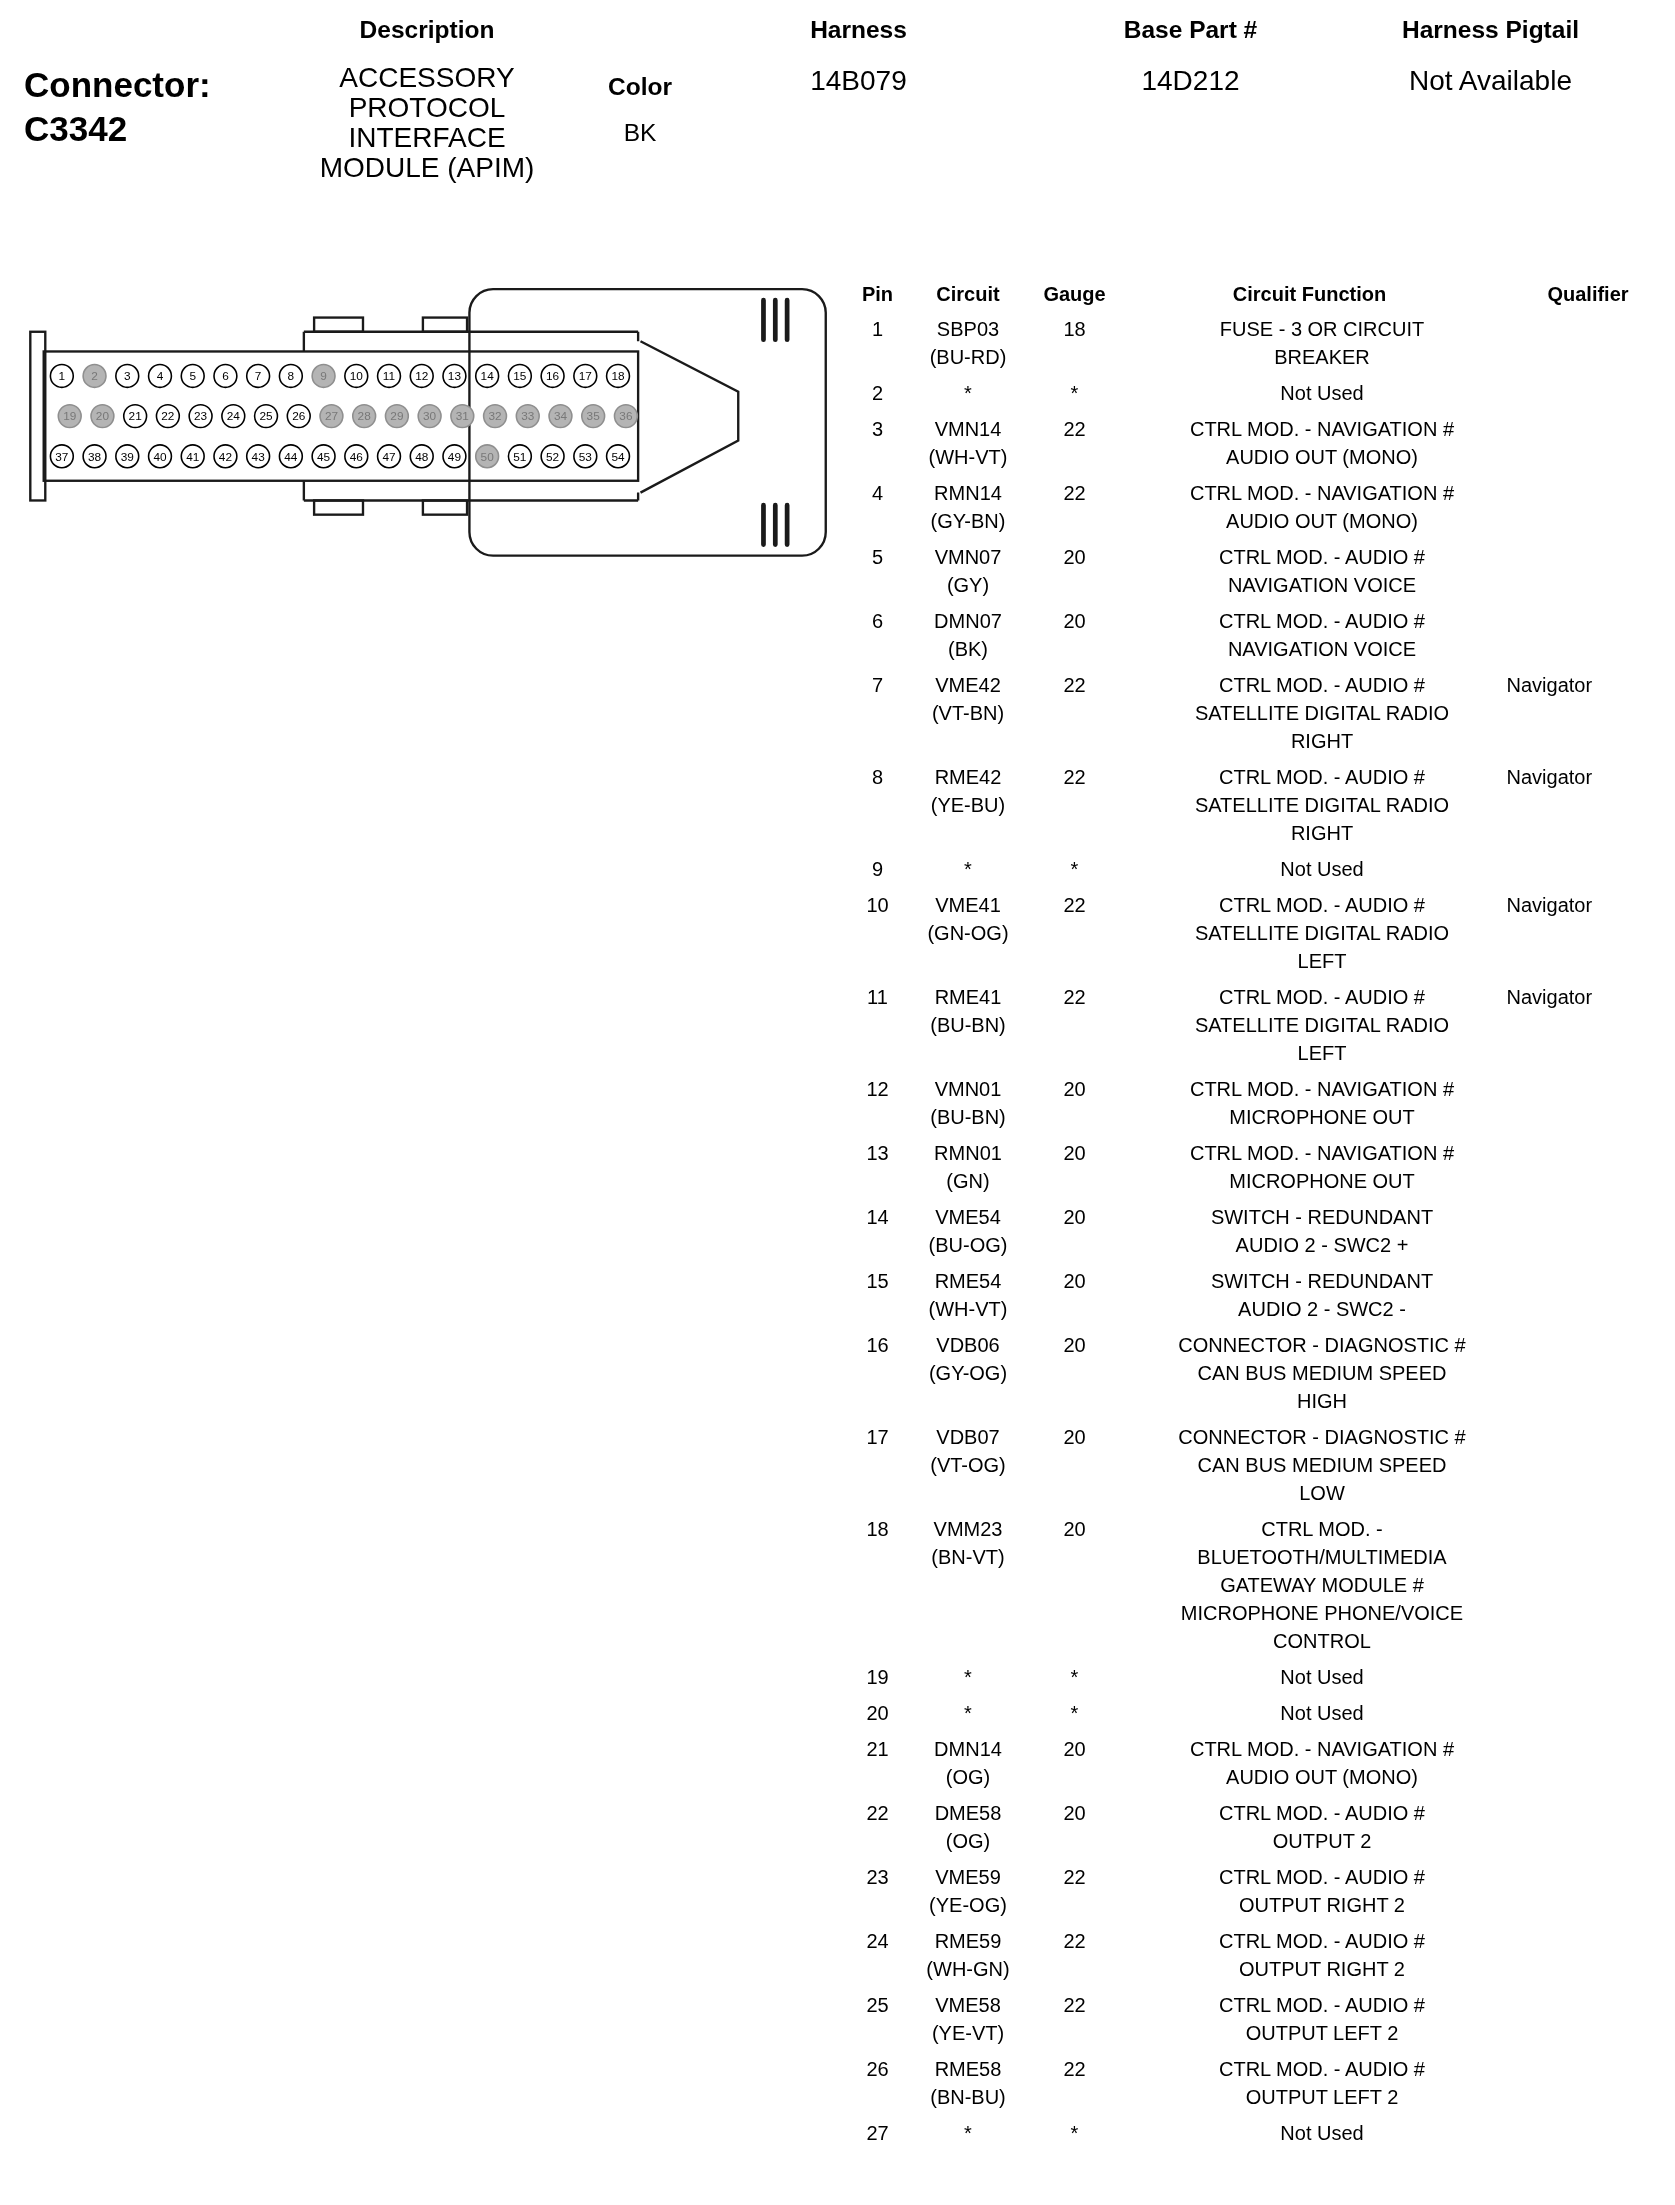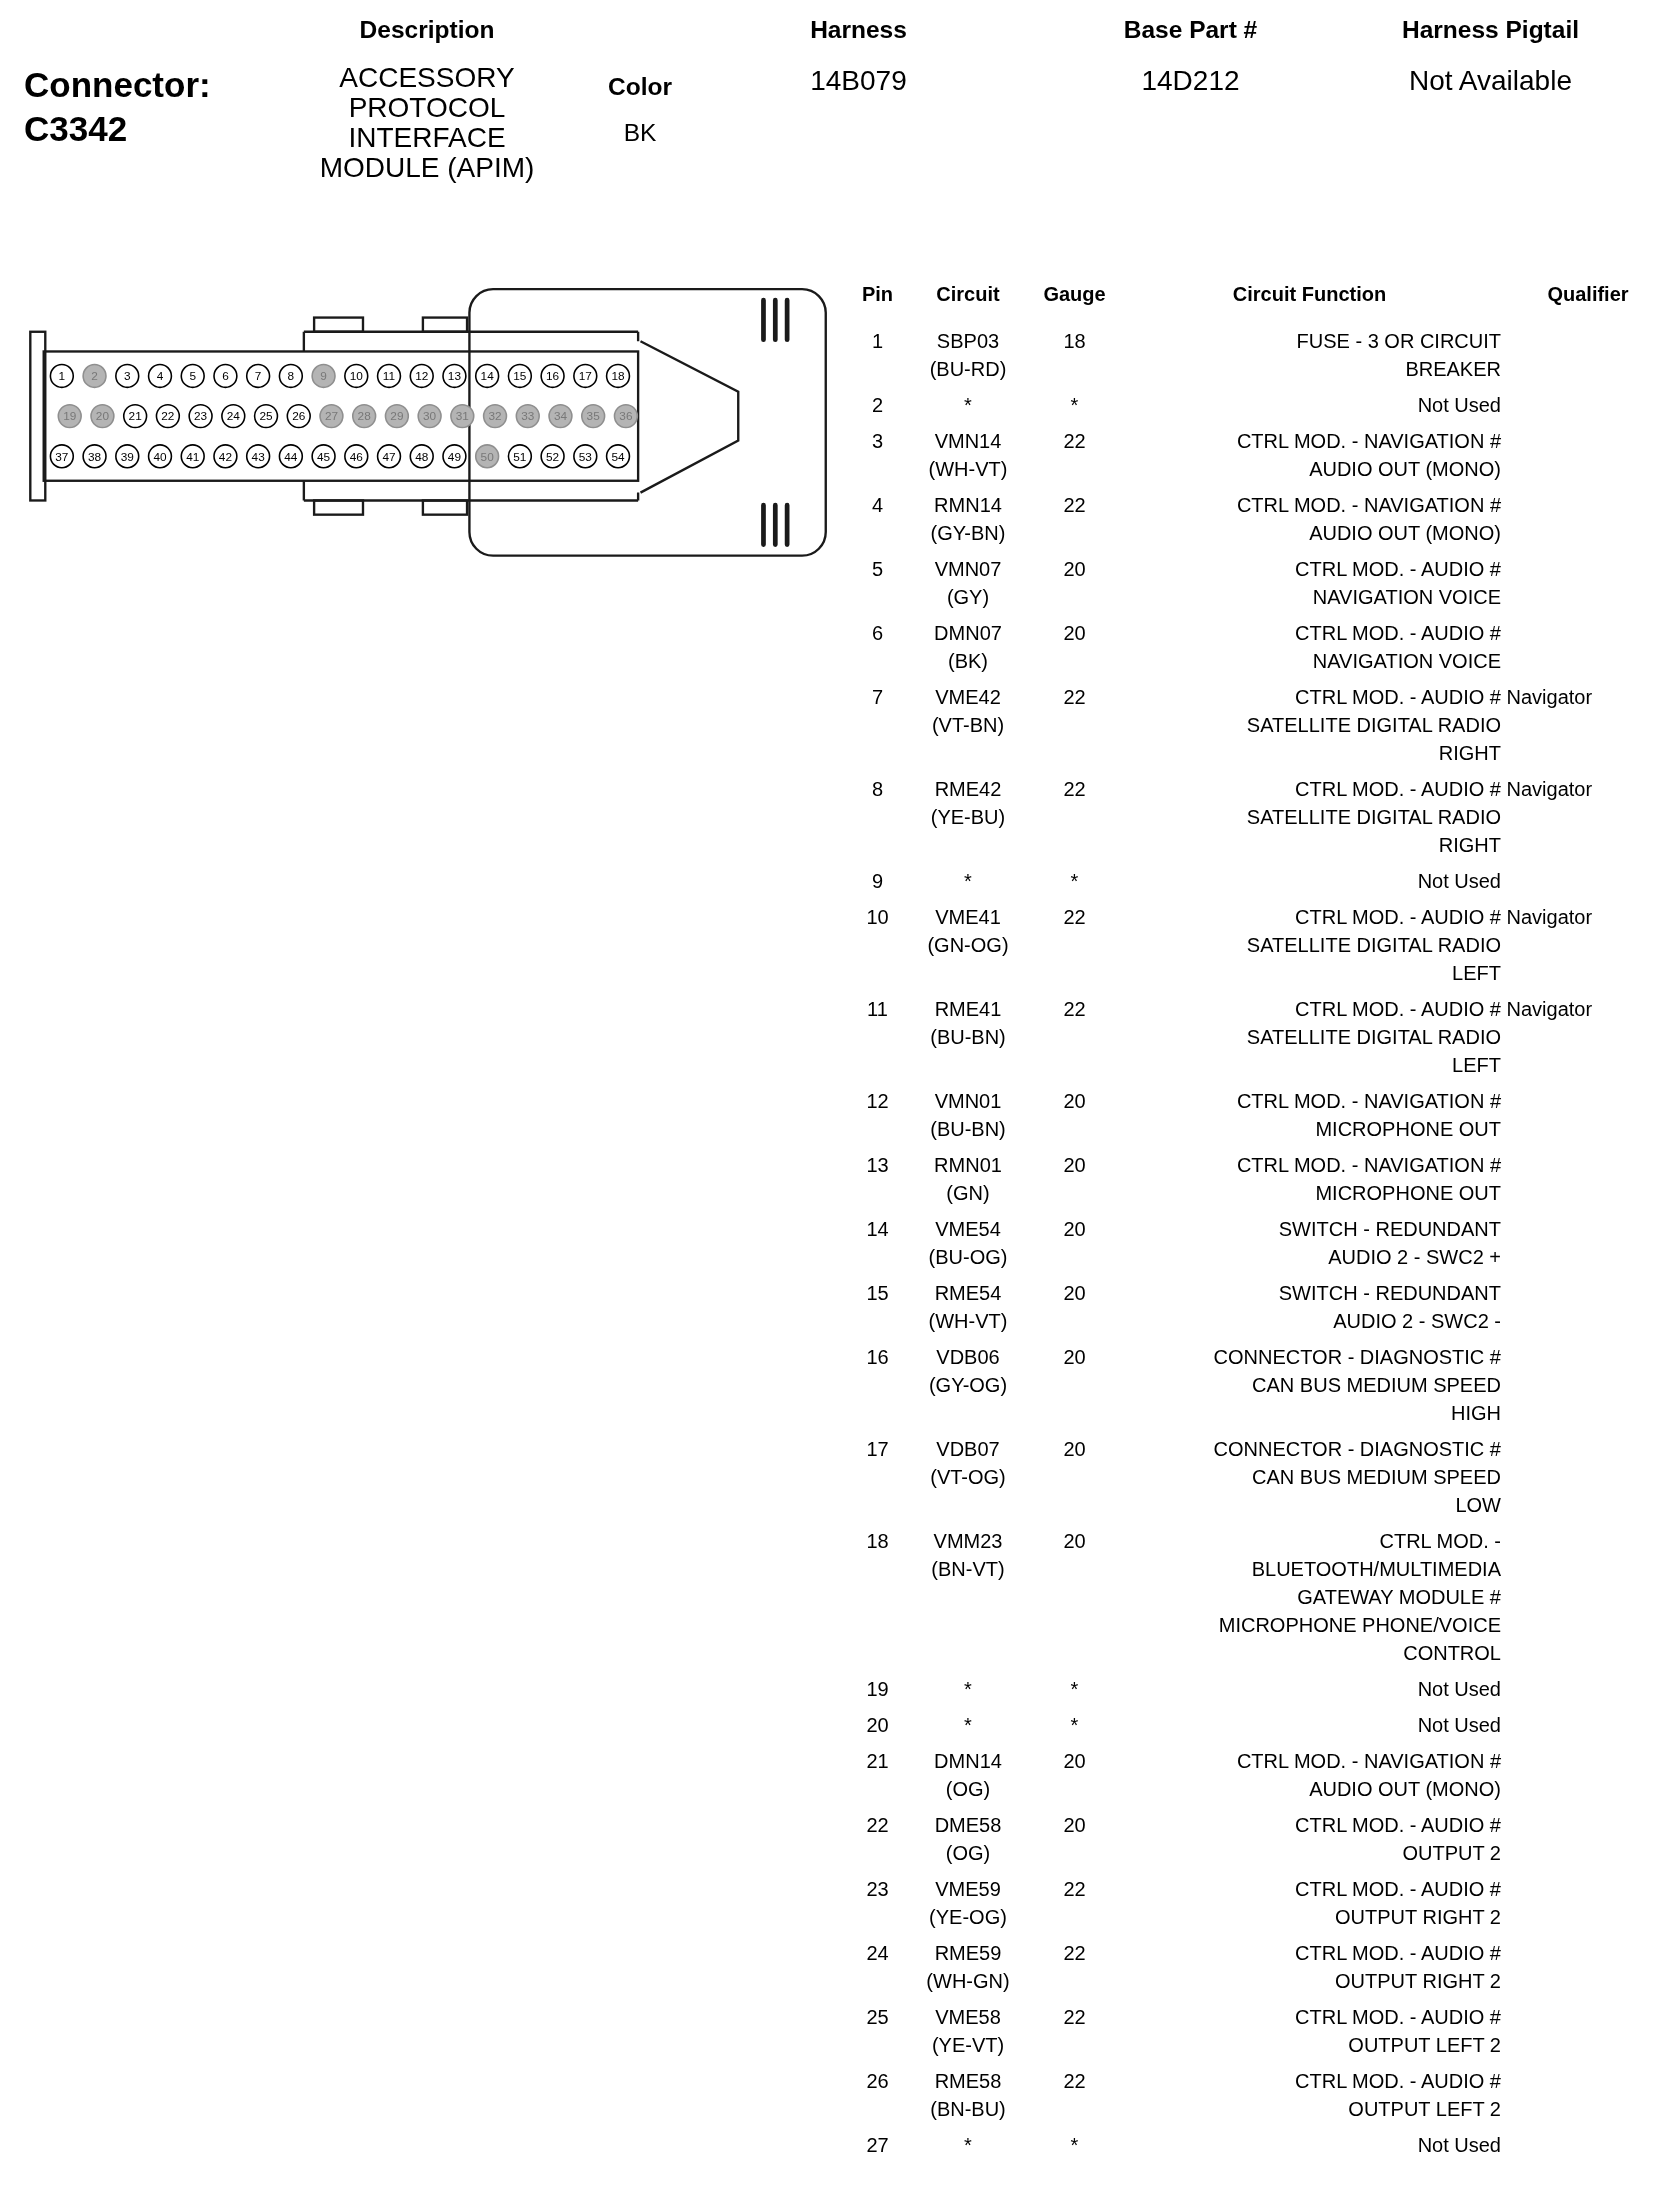--- a/index.html
+++ b/index.html
@@ -31,25 +31,25 @@
   .conn-svg{position:absolute;left:24px;top:286px;width:812px;height:276px;}
   .outline{fill:none;stroke:#1a1a1a;stroke-width:3;}
   .slots{fill:none;stroke:#1a1a1a;stroke-width:6;stroke-linecap:round;}
   .pin{fill:#ffffff;stroke:#000000;stroke-width:2;}
   .pin.shaded{fill:#b4b4b4;stroke:#8f8f8f;}
   .pin-num{font-family:"Liberation Sans",sans-serif;font-size:15px;fill:#000;text-anchor:middle;}
   .pin-num.shaded-num{fill:#787878;}
   
   .pinout{position:absolute;left:850px;top:278px;width:825px;}
   .trow{display:grid;grid-template-columns:55px 126px 87px 383px 174px;align-items:start;margin-bottom:8px;}
-  .thead-row{font-weight:bold;font-size:25px;margin-bottom:17px;}
+  .thead-row{font-weight:bold;font-size:25px;margin-bottom:5px;}
   .thead-row .c{line-height:32px;}
   .c{font-size:20px;line-height:28px;}
   .cell-pin,.cell-circuit,.cell-gauge{text-align:center;}
-  .cell-func{text-align:right;padding-left:25px;white-space:pre-line;}
+  .cell-func{text-align:center;padding-left:25px;white-space:pre-line;}
   .cell-qual{text-align:left;padding-left:5.5px;}
   .thead-row .cell-func{text-align:center;padding-left:0;}
   .thead-row .cell-qual{text-align:center;padding-left:0;}
 </style>
 </head>
 <body>
 
 <div class="page">
 
   <div class="conn-title">

